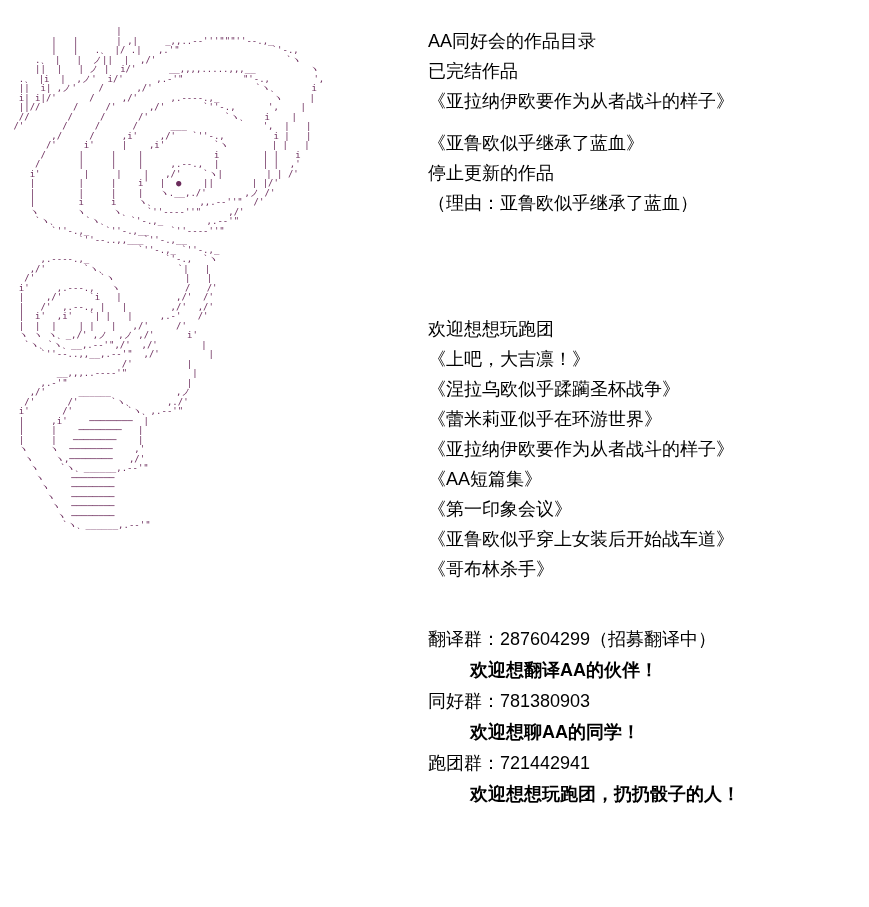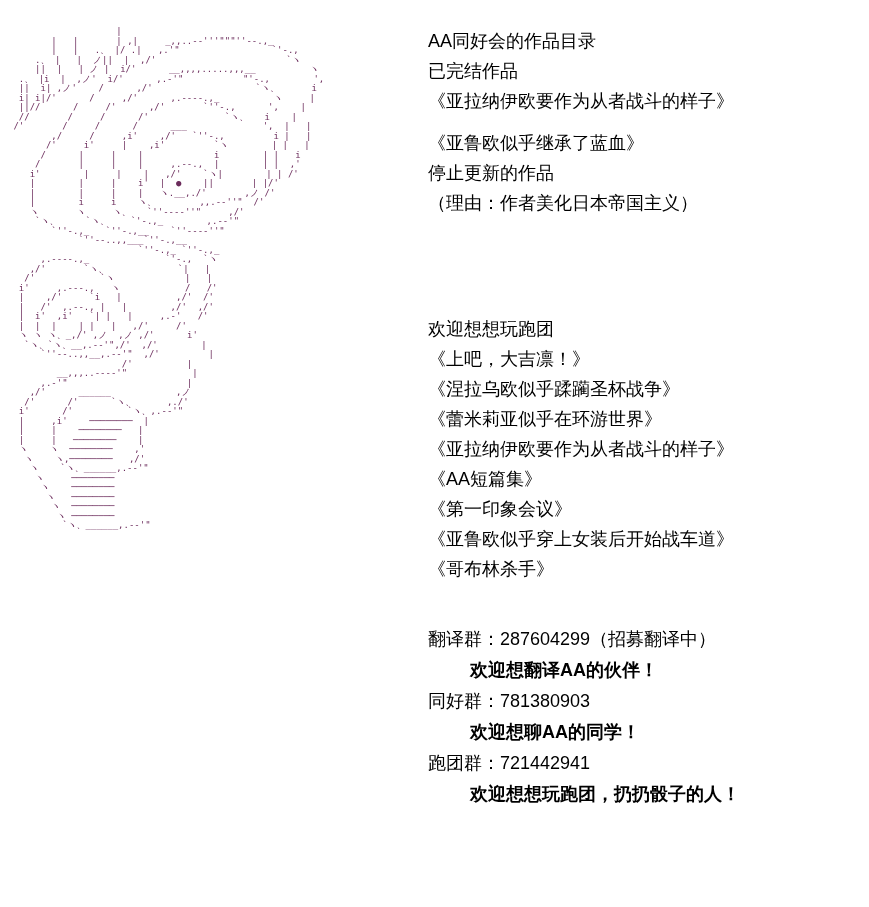--- a/index.html
+++ b/index.html
@@ -119,21 +119,21 @@
 
     <div class="line">AA同好会的作品目录</div>
 
     <div class="line">已完结作品</div>
     <div class="line">《亚拉纳伊欧要作为从者战斗的样子》</div>
 
     <div class="gap-sm"></div>
 
     <div class="line">《亚鲁欧似乎继承了蓝血》</div>
     <div class="line">停止更新的作品</div>
-    <div class="line">（理由：作者美化日本帝国主义）</div>
+    <div class="line">（理由：亚鲁欧似乎继承了蓝血）</div>
 
     <div class="gap-lg"></div>
 
     <div class="line">欢迎想想玩跑团</div>
     <div class="line">《上吧，大吉凛！》</div>
     <div class="line">《涅拉乌欧似乎蹂躏圣杯战争》</div>
     <div class="line">《蕾米莉亚似乎在环游世界》</div>
     <div class="line">《亚拉纳伊欧要作为从者战斗的样子》</div>
     <div class="line">《AA短篇集》</div>
     <div class="line">《第一印象会议》</div>

